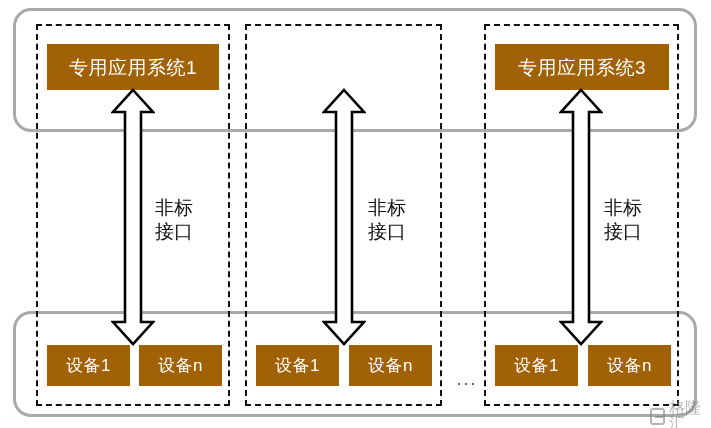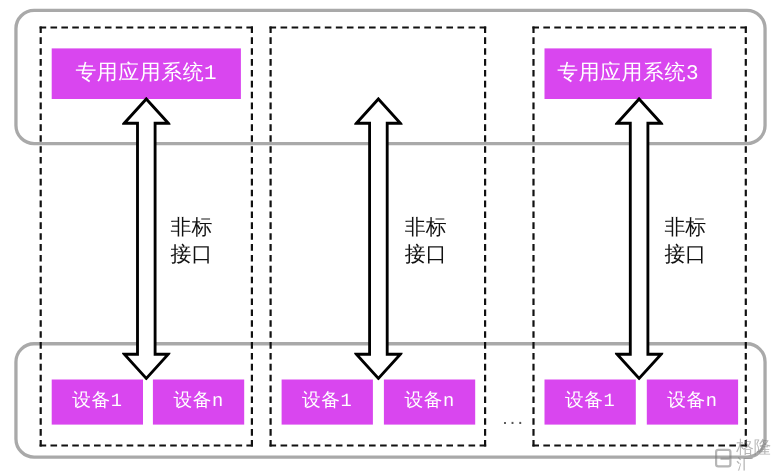--- a/index.html
+++ b/index.html
@@ -36,41 +36,40 @@
     box-sizing: border-box;
     background: transparent;
   }
   #col-1 { left: 36px;  top: 24px; width: 194px; height: 382px; }
   #col-2 { left: 245px; top: 24px; width: 197px; height: 382px; }
   #col-3 { left: 484px; top: 24px; width: 195px; height: 382px; }
 
   
   .tan-box {
     position: absolute;
-    background: #d946ef;
+    background: #a16207;
     color: #ffffff;
     display: flex;
     align-items: center;
     justify-content: center;
     box-sizing: border-box;
     font-size: 19px;
     letter-spacing: 0.5px;
     white-space: nowrap;
     line-height: 1;
     user-select: none;
-    font-family: Liberation Mono, monospace;
   }
   .tan-box.device {
     font-size: 17px;
   }
 
   
   #app-1 { left: 47px;  top: 44px; width: 172px; height: 46px; }
   #app-2 { left: 257px; top: 44px; width: 174px; height: 46px; }
-  #app-3 { left: 495px; top: 44px; width: 152px; height: 46px; }
+  #app-3 { left: 495px; top: 44px; width: 174px; height: 46px; }
 
   
   #dev-1a { left: 47px;  top: 345px; width: 83px; height: 41px; }
   #dev-1b { left: 139px; top: 345px; width: 83px; height: 41px; }
   #dev-2a { left: 256px; top: 345px; width: 83px; height: 41px; }
   #dev-2b { left: 349px; top: 345px; width: 83px; height: 41px; }
   #dev-3a { left: 495px; top: 345px; width: 83px; height: 41px; }
   #dev-3b { left: 588px; top: 345px; width: 83px; height: 41px; }
 
   

